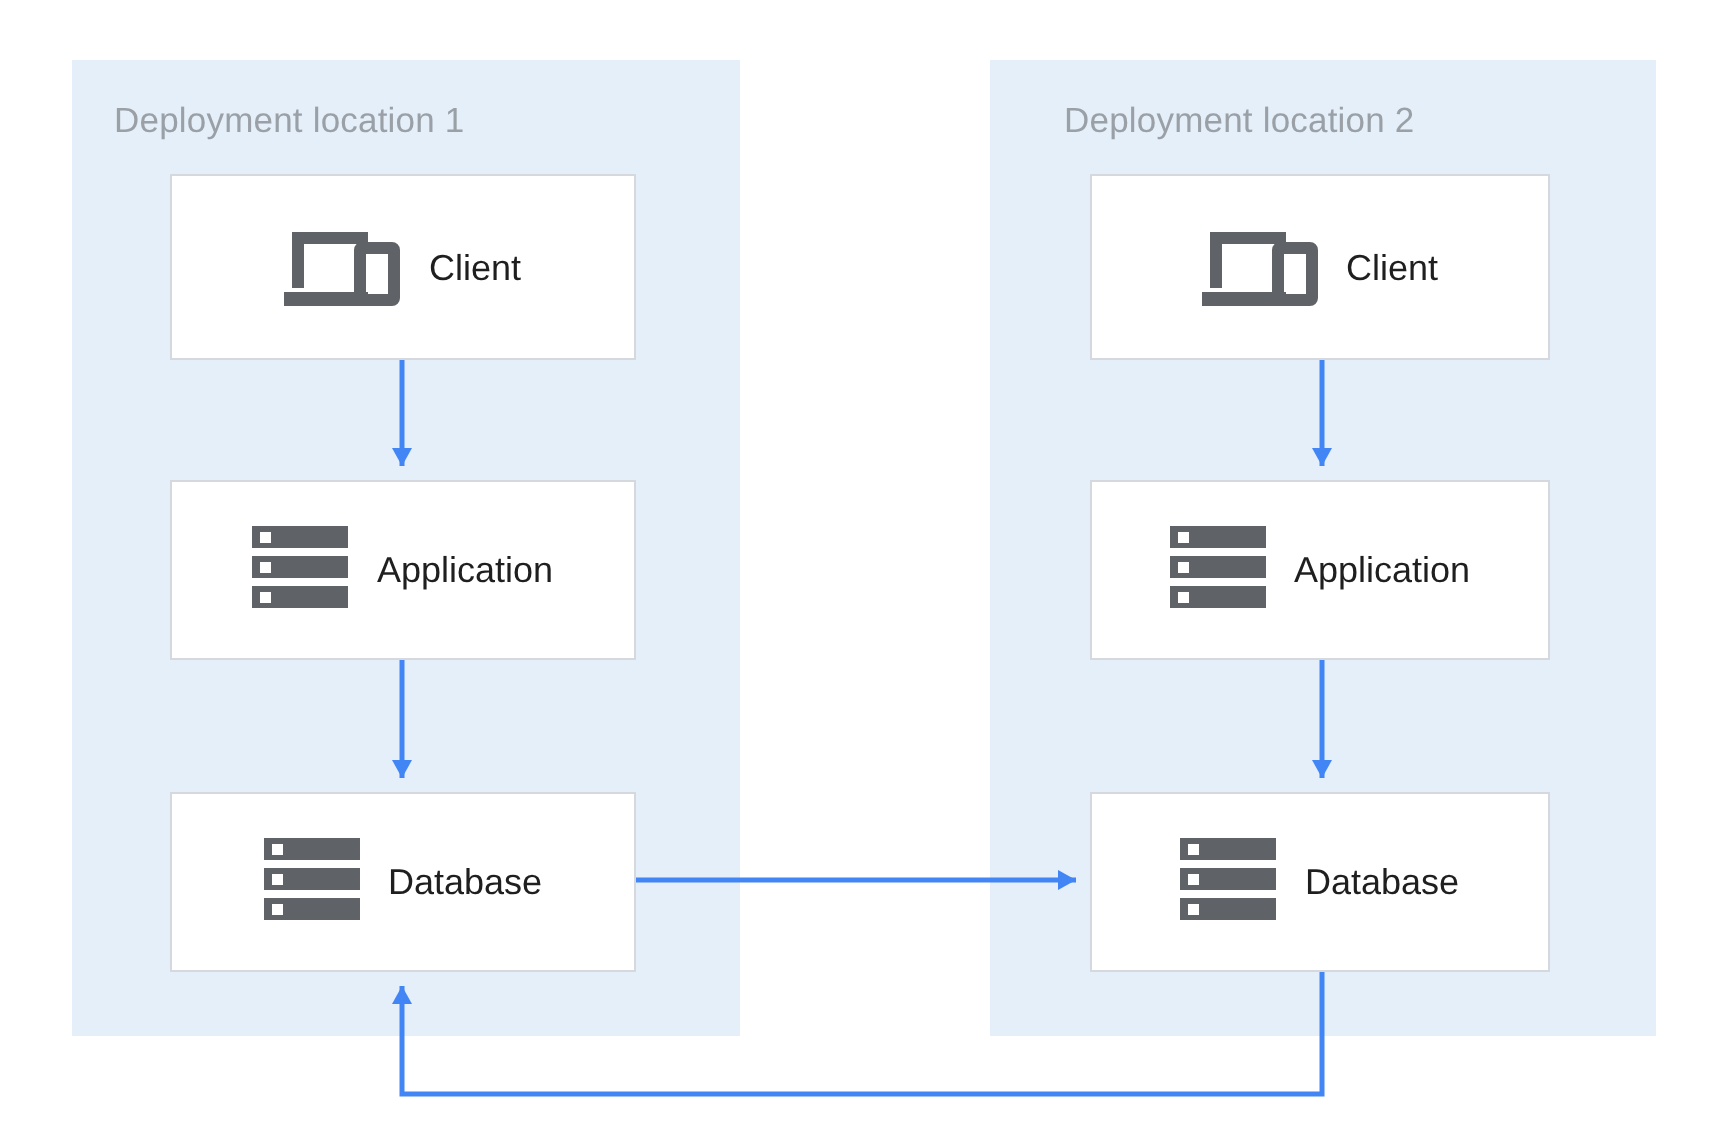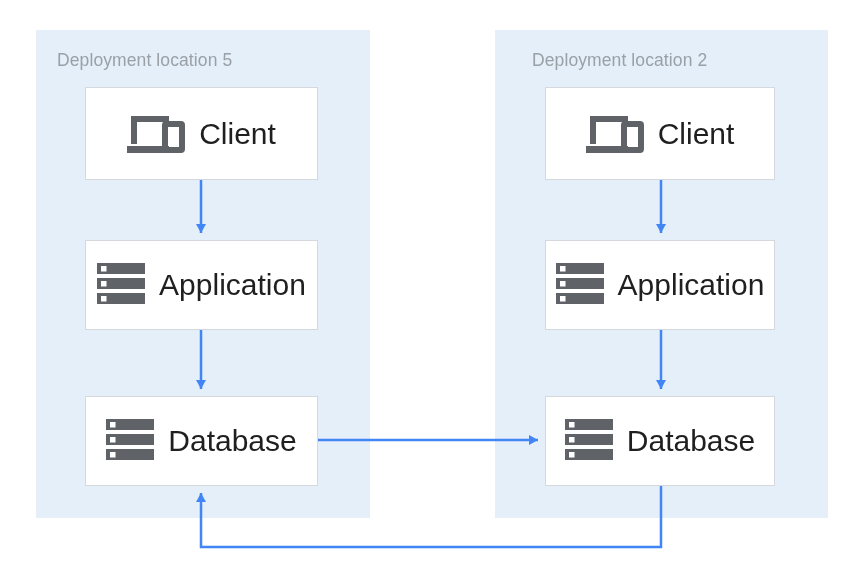--- a/index.html
+++ b/index.html
@@ -40,21 +40,21 @@
     display: flex;
     align-items: center;
     justify-content: center;
   }
   .node-inner {
     display: flex;
     align-items: center;
     gap: 14px;
   }
   .node-label {
-    font-size: 30px;
+    font-size: 18px;
     color: #1f1f1f;
     white-space: nowrap;
     line-height: 1;
   }
   .icon {
     display: block;
     flex: 0 0 auto;
   }
   svg.edges {
     position: absolute;
@@ -62,21 +62,21 @@
     width: 862px;
     height: 574px;
     pointer-events: none;
   }
 </style>
 </head>
 <body>
 
 <div id="canvas">
     <div class="zone" style="left: 36px; top: 30px; width: 334px; height: 488px; background: rgb(228, 239, 250);"></div>
-    <div class="zone-label" style="left: 57px; top: 52px; color: rgb(154, 160, 166);">Deployment location 5</div>
+    <div class="zone-label" style="left: 57px; top: 52px; color: rgb(154, 160, 166);">Deployment location 1</div>
     <div class="zone" style="left: 495px; top: 30px; width: 333px; height: 488px; background: rgb(228, 239, 250);"></div>
     <div class="zone-label" style="left: 532px; top: 52px; color: rgb(154, 160, 166);">Deployment location 2</div>
     <div class="node" style="left: 85px; top: 87px; width: 233px; height: 93px; background: rgb(255, 255, 255); border-color: rgb(213, 217, 222);">
       <div class="node-inner">
         <svg viewBox="0 0 58 48" width="58" height="48" class="icon">
           <path d="M4 6 h38 v6 H10 v22 H4 Z" fill="#5F6368" fill-rule="evenodd"></path>
           <path d="M0 36 h42 v7 H0 Z" fill="#5F6368" fill-rule="evenodd"></path>
           <path d="M39 11 h15 a4 4 0 0 1 4 4 v24 a4 4 0 0 1 -4 4 h-15 a4 4 0 0 1 -4 -4 v-24 a4 4 0 0 1 4 -4 Z M41 17 h11 v20 h-11 Z" fill="#5F6368" fill-rule="evenodd"></path>
         </svg>
         <span class="node-label" style="color: rgb(31, 31, 31);">Client</span>

